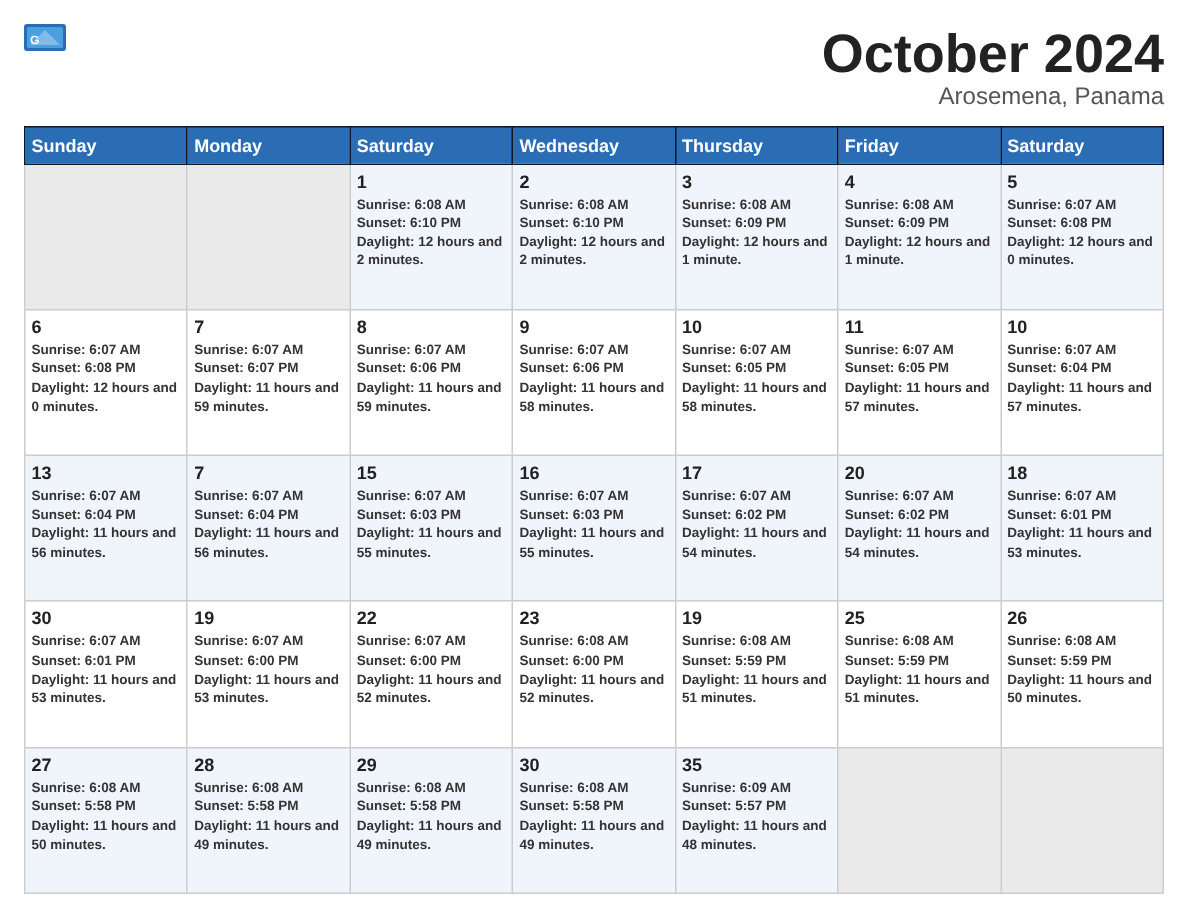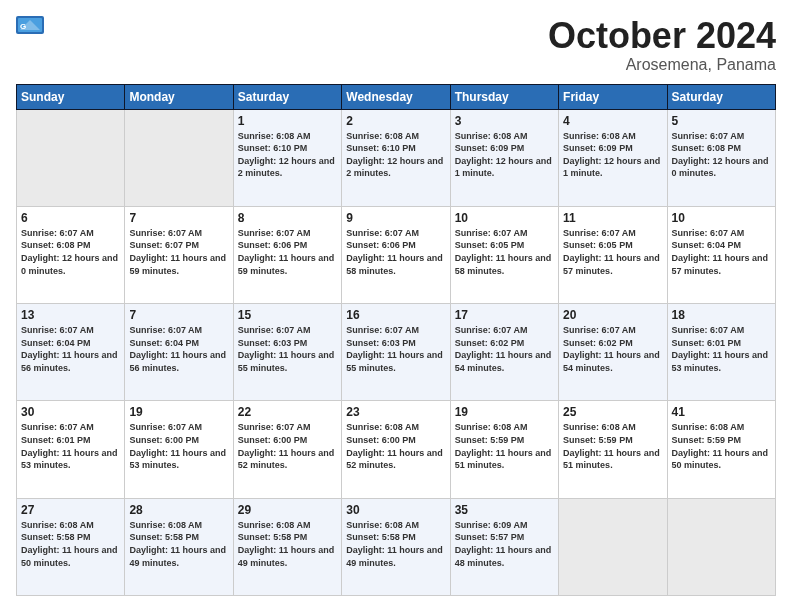--- a/index.html
+++ b/index.html
@@ -223,21 +223,21 @@
           </td>
           <td>
             <span class="day-num">19</span>
             <div class="day-info">Sunrise: 6:08 AM<br>Sunset: 5:59 PM<br>Daylight: 11 hours and 51 minutes.</div>
           </td>
           <td>
             <span class="day-num">25</span>
             <div class="day-info">Sunrise: 6:08 AM<br>Sunset: 5:59 PM<br>Daylight: 11 hours and 51 minutes.</div>
           </td>
           <td>
-            <span class="day-num">41</span>
+            <span class="day-num">26</span>
             <div class="day-info">Sunrise: 6:08 AM<br>Sunset: 5:59 PM<br>Daylight: 11 hours and 50 minutes.</div>
           </td>
         </tr>
         <tr class="row-alt">
           <td>
             <span class="day-num">27</span>
             <div class="day-info">Sunrise: 6:08 AM<br>Sunset: 5:58 PM<br>Daylight: 11 hours and 50 minutes.</div>
           </td>
           <td>
             <span class="day-num">28</span>

